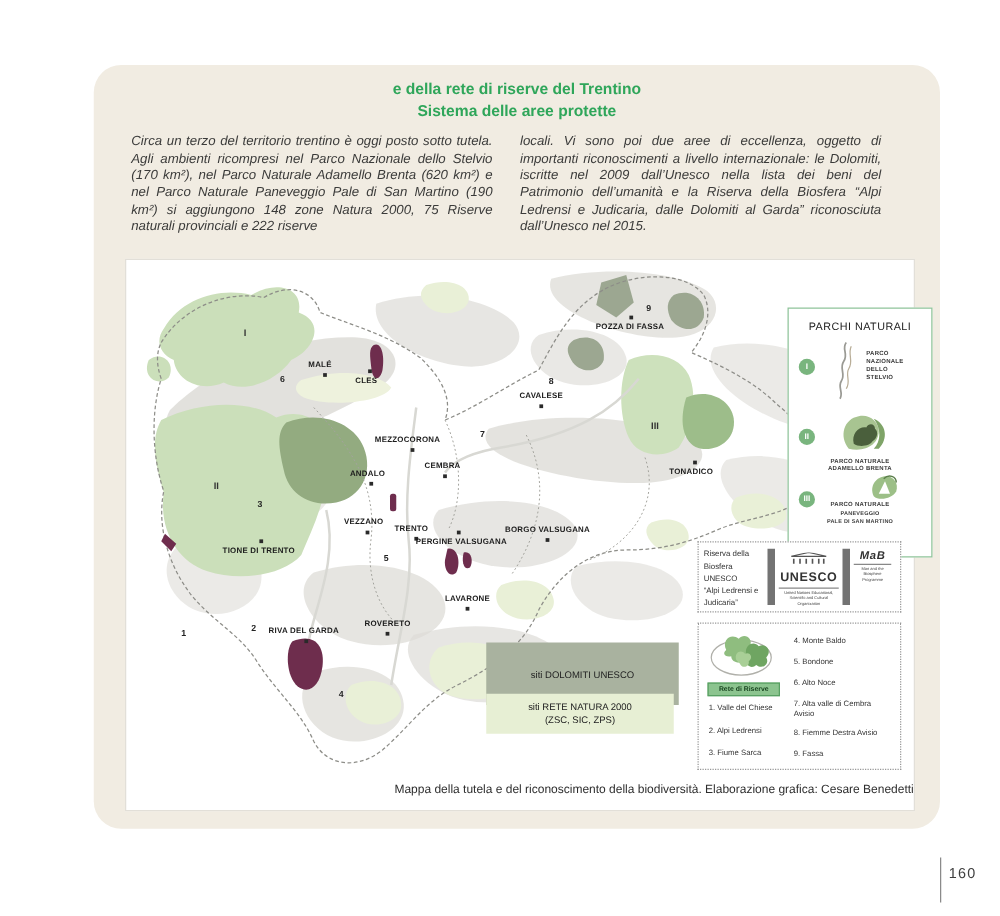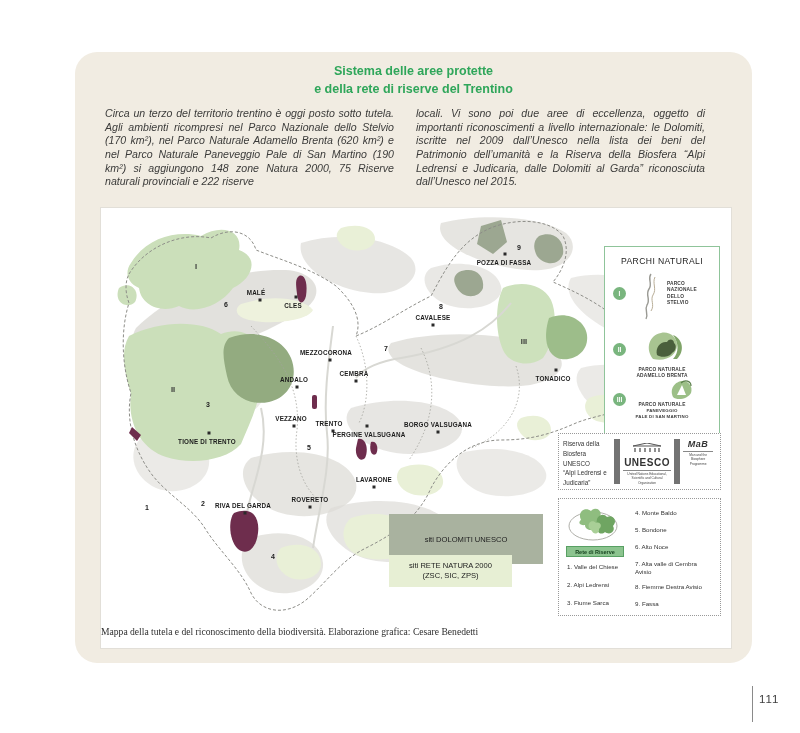--- a/index.html
+++ b/index.html
@@ -26,21 +26,21 @@
           font-weight:bold;font-size:6.3px;letter-spacing:.2px;color:#1b1b1b;
           white-space:nowrap;}
   .tmark{position:absolute;width:3px;height:3px;background:#2a2a2a;
          transform:translate(-50%,-50%);}
   .mnum{position:absolute;transform:translate(-50%,-50%);
         font-weight:bold;font-size:7px;color:#222;}
   .mrom{position:absolute;transform:translate(-50%,-50%);
         font-weight:bold;font-size:7.5px;color:#333;}
 
   
-  .parchi{position:absolute;left:503px;top:38px;width:116px;height:200px;
+  .parchi{position:absolute;left:529px;top:38px;width:116px;height:200px;
           background:#fff;border:1.5px solid #8fc49a;box-sizing:border-box;}
   .parchi-title{position:absolute;left:0;top:9px;width:100%;text-align:center;
           font-size:8.6px;letter-spacing:.4px;color:#222;}
   .pn-circle{position:absolute;width:13px;height:13px;border-radius:50%;
           background:#79b57e;color:#fff;font-weight:bold;font-size:6.5px;
           display:flex;align-items:center;justify-content:center;}
   .pn-text{position:absolute;font-size:4.8px;font-weight:bold;color:#3a3a3a;
           line-height:1.35;letter-spacing:.2px;}
 
   
@@ -59,40 +59,40 @@
         background:#fff;border:1px dotted #999;box-sizing:border-box;}
   .rete-item{position:absolute;font-size:6.2px;color:#333;line-height:1.25;}
   .rete-band{position:absolute;left:7px;top:47px;width:56px;background:#8cc48f;
         border:1px solid #58a063;color:#17431f;font-weight:bold;font-size:5.5px;
         text-align:center;padding:1.5px 0;}
 
   
   .lg-dolomiti{position:absolute;left:288px;top:306px;width:154px;height:50px;
         background:#a9b29f;display:flex;align-items:center;justify-content:center;
         font-size:7.6px;color:#222;}
-  .lg-natura{position:absolute;left:288px;top:347px;width:123px;height:32px;
+  .lg-natura{position:absolute;left:288px;top:347px;width:150px;height:32px;
         background:#e7efd4;display:flex;flex-direction:column;align-items:center;
         justify-content:center;font-size:7.6px;color:#222;line-height:1.3;}
 
-  .caption{position:absolute;left:0;top:418px;width:100%;text-align:left;
-        font-size:9.6px;color:#2e2e2e;font-family:Liberation Serif, serif;}
+  .caption{position:absolute;left:0;top:418px;width:100%;text-align:right;
+        font-size:9.6px;color:#2e2e2e;}
 
   .pageno-rule{position:absolute;left:752px;top:686px;height:36px;
         border-left:1px solid #8a8a8a;}
   .pageno{position:absolute;left:759px;top:693px;font-size:11.5px;color:#3f3f3f;
         letter-spacing:1px;}
 </style>
 </head>
 <body>
 
 <div class="card"></div>
 
 <div class="title">
+  <div>e della rete di riserve del Trentino</div>
   <div>Sistema delle aree protette</div>
-  <div>e della rete di riserve del Trentino</div>
 </div>
 
 <div class="cols">
   <div class="col">Circa un terzo del territorio trentino è oggi posto sotto tutela. Agli ambienti ricompresi nel Parco Nazionale dello Stelvio (170 km²), nel Parco Naturale Adamello Brenta (620 km²) e nel Parco Naturale Paneveggio Pale di San Martino (190 km²) si aggiungono 148 zone Natura 2000, 75 Riserve naturali provinciali e 222 riserve</div>
   <div class="col">locali. Vi sono poi due aree di eccellenza, oggetto di importanti riconoscimenti a livello internazionale: le Dolomiti, iscritte nel 2009 dall’Unesco nella lista dei beni del Patrimonio dell’umanità e la Riserva della Biosfera “Alpi Ledrensi e Judicaria, dalle Dolomiti al Garda” riconosciuta dall’Unesco nel 2015.</div>
 </div>
 
 <div class="panel">
 
   <svg class="mapsvg" width="630" height="440" viewBox="0 0 630 440">
@@ -300,13 +300,13 @@
   </div>
   <div class="lg-natura">
     <span>siti RETE NATURA 2000</span>
     <span>(ZSC, SIC, ZPS)</span>
   </div>
 
   <div class="caption">Mappa della tutela e del riconoscimento della biodiversità. Elaborazione grafica: Cesare Benedetti</div>
 </div>
 
 <div class="pageno-rule"></div>
-<div class="pageno">111</div>
+<div class="pageno">160</div>
 
 </body></html>

